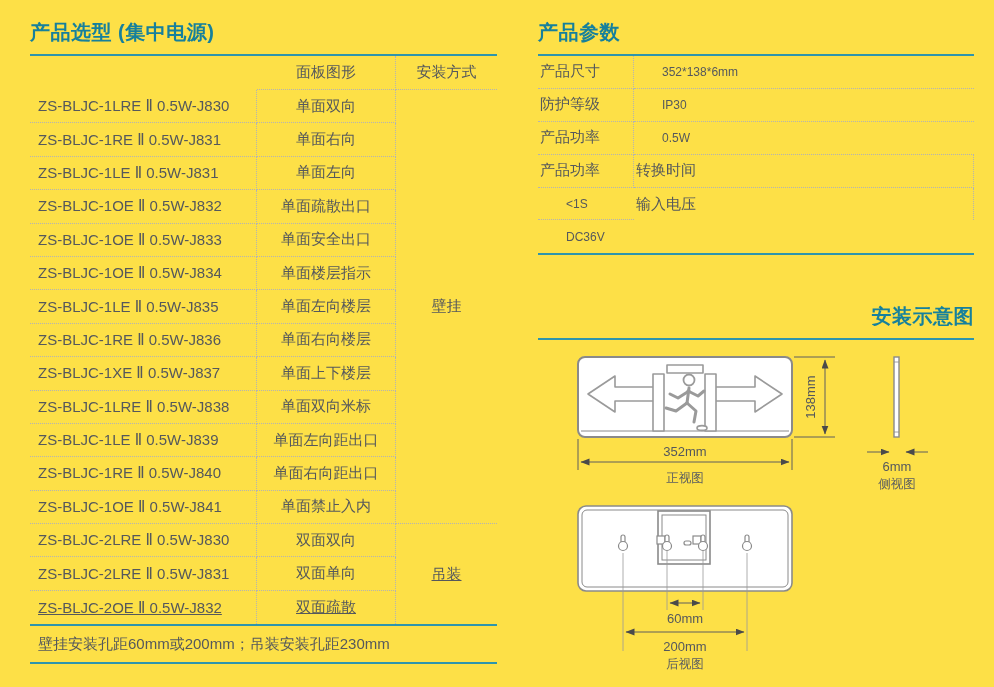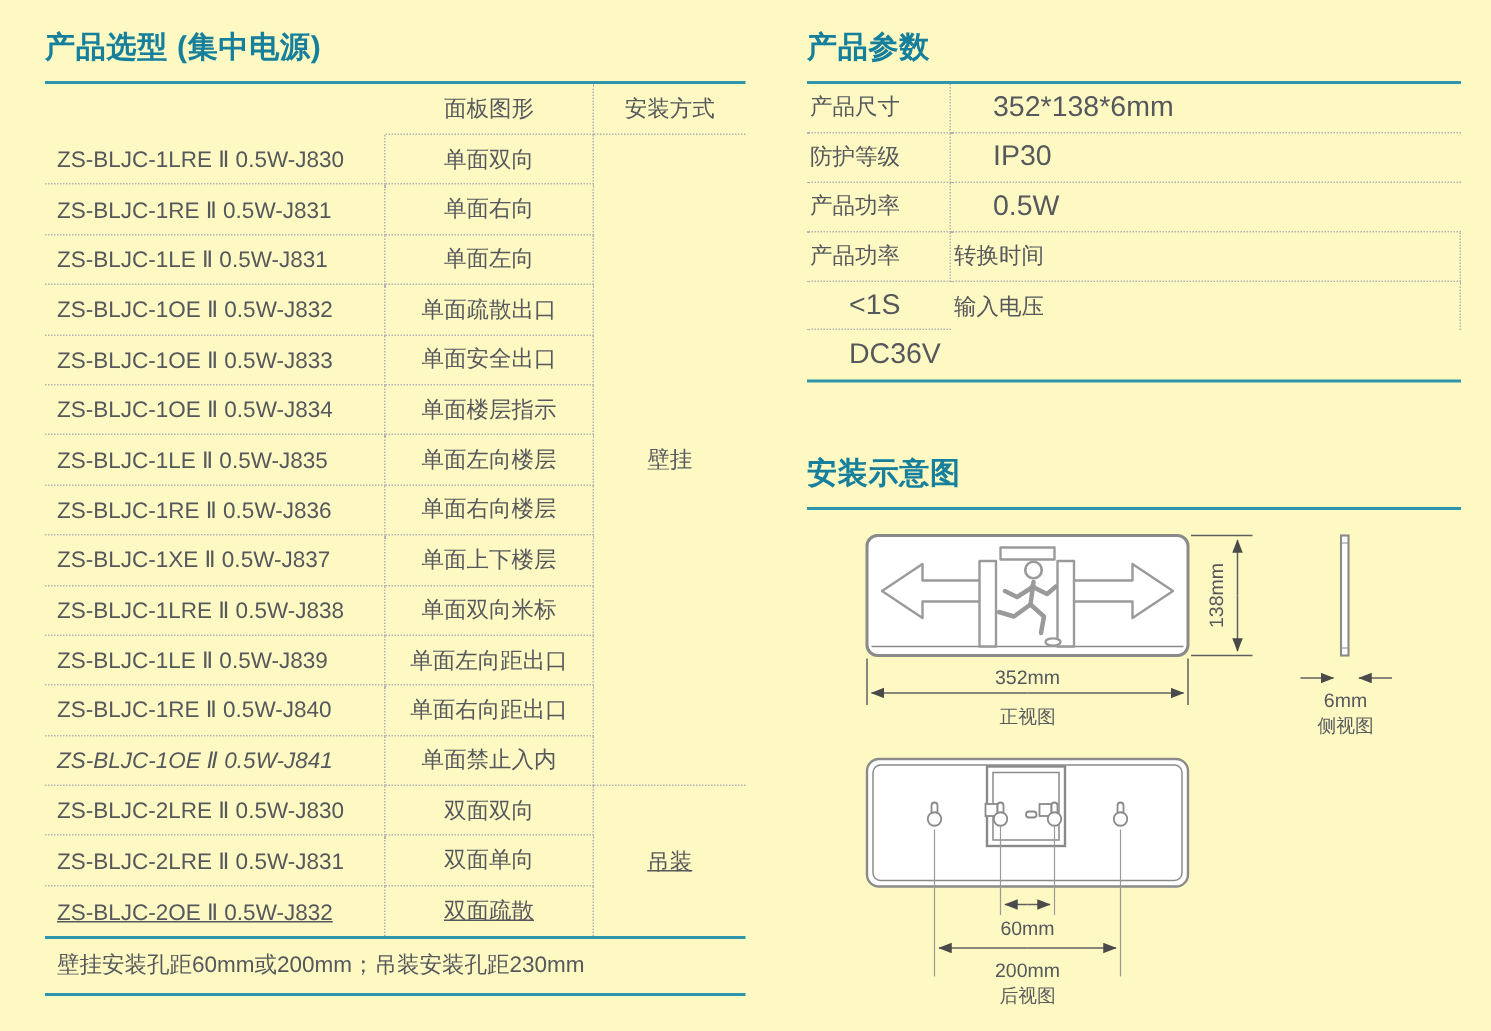--- a/index.html
+++ b/index.html
@@ -1,44 +1,44 @@
 <!DOCTYPE html>
 <html><head>
 <meta charset="utf-8">
 <style>
   html,body{margin:0;padding:0;}
   body{
     width:994px;height:687px;background:#ffffff;overflow:hidden;
     font-family:"Liberation Sans","DejaVu Sans",sans-serif;color:#55585c;
     -webkit-font-smoothing:antialiased;
   }
-  .page{position:relative;width:994px;height:687px;background:#fef9c3;}
+  .page{position:relative;width:994px;height:687px;background:#fde047;}
   .section-left{position:absolute;left:30px;top:20px;width:467px;}
   .section-right{position:absolute;left:538px;top:20px;width:436px;}
   .sec-title{font-size:20px;font-weight:700;color:#16809c;margin:0 0 9px 0;line-height:25px;letter-spacing:.5px;}
   .rule{height:2px;background:#2e95ac;}
   
   .sel-table{display:grid;grid-template-columns:227px 139px 101px;grid-template-rows:34px repeat(16,33.4px);}
   .th{display:flex;align-items:center;justify-content:center;font-size:15px;color:#55585c;
       border-bottom:1px dotted #b3b3b3;}
   .vline{border-right:1px dotted #b3b3b3;}
   .td{font-size:15px;display:flex;align-items:center;white-space:nowrap;}
   .td.c1{padding-left:8px;border-right:1px dotted #b3b3b3;border-bottom:1px dotted #b3b3b3;}
   .td.c2{justify-content:center;border-right:1px dotted #b3b3b3;border-bottom:1px dotted #b3b3b3;}
   .td.c3{justify-content:center;border-bottom:1px dotted #b3b3b3;}
   .td.nob{border-bottom:none;text-decoration:underline;}
   .footnote{border-top:2px solid #2e95ac;border-bottom:2px solid #2e95ac;height:36px;line-height:36px;
       font-size:15px;padding-left:8px;white-space:nowrap;}
   
   .param-table{display:grid;grid-template-columns:96px 1fr;grid-auto-rows:32.9px;border-bottom:2px solid #2e95ac;}
   .pl{display:flex;align-items:center;font-size:15px;padding-left:2px;
       border-right:1px dotted #b3b3b3;border-bottom:1px dotted #b3b3b3;}
-  .pv{display:flex;align-items:center;font-size:19px;padding-left:28px;border-bottom:1px dotted #b3b3b3;}
+  .pv{display:flex;align-items:center;font-size:12px;padding-left:28px;border-bottom:1px dotted #b3b3b3;}
   .pl.nob,.pv.nob{border-bottom:none;}
-  .install-title{margin-top:49px;}
+  .install-title{margin-top:49px;text-align:right;}
   .diagram{display:block;margin-top:0;}
   .dim-text{fill:#55585c;font-size:13px;font-family:"Liberation Sans","DejaVu Sans",sans-serif;}
   .view-label{fill:#5a5d60;font-size:12.5px;font-family:"Liberation Sans","DejaVu Sans",sans-serif;}
 </style>
 </head>
 <body>
 
 <div class="page">
 
   <section class="section-left">
@@ -66,21 +66,21 @@
         <div class="td c1" style="grid-area: 9 / 1;">ZS-BLJC-1RE Ⅱ 0.5W-J836</div>
         <div class="td c2" style="grid-area: 9 / 2;">单面右向楼层</div>
         <div class="td c1" style="grid-area: 10 / 1;">ZS-BLJC-1XE Ⅱ 0.5W-J837</div>
         <div class="td c2" style="grid-area: 10 / 2;">单面上下楼层</div>
         <div class="td c1" style="grid-area: 11 / 1;">ZS-BLJC-1LRE Ⅱ 0.5W-J838</div>
         <div class="td c2" style="grid-area: 11 / 2;">单面双向米标</div>
         <div class="td c1" style="grid-area: 12 / 1;">ZS-BLJC-1LE Ⅱ 0.5W-J839</div>
         <div class="td c2" style="grid-area: 12 / 2;">单面左向距出口</div>
         <div class="td c1" style="grid-area: 13 / 1;">ZS-BLJC-1RE Ⅱ 0.5W-J840</div>
         <div class="td c2" style="grid-area: 13 / 2;">单面右向距出口</div>
-        <div class="td c1" style="grid-area: 14 / 1; font-style: italic;">ZS-BLJC-1OE Ⅱ 0.5W-J841</div>
+        <div class="td c1" style="grid-area: 14 / 1;">ZS-BLJC-1OE Ⅱ 0.5W-J841</div>
         <div class="td c2" style="grid-area: 14 / 2;">单面禁止入内</div>
         <div class="td c1" style="grid-area: 15 / 1;">ZS-BLJC-2LRE Ⅱ 0.5W-J830</div>
         <div class="td c2" style="grid-area: 15 / 2;">双面双向</div>
         <div class="td c1" style="grid-area: 16 / 1;">ZS-BLJC-2LRE Ⅱ 0.5W-J831</div>
         <div class="td c2" style="grid-area: 16 / 2;">双面单向</div>
         <div class="td c1 nob" style="grid-area: 17 / 1;">ZS-BLJC-2OE Ⅱ 0.5W-J832</div>
         <div class="td c2 nob" style="grid-area: 17 / 2;">双面疏散</div>
         <div class="td c3" style="grid-area: 2 / 3 / span 13;">壁挂</div>
         <div class="td c3 nob" style="grid-area: 15 / 3 / span 3;">吊装</div>
       </div>

